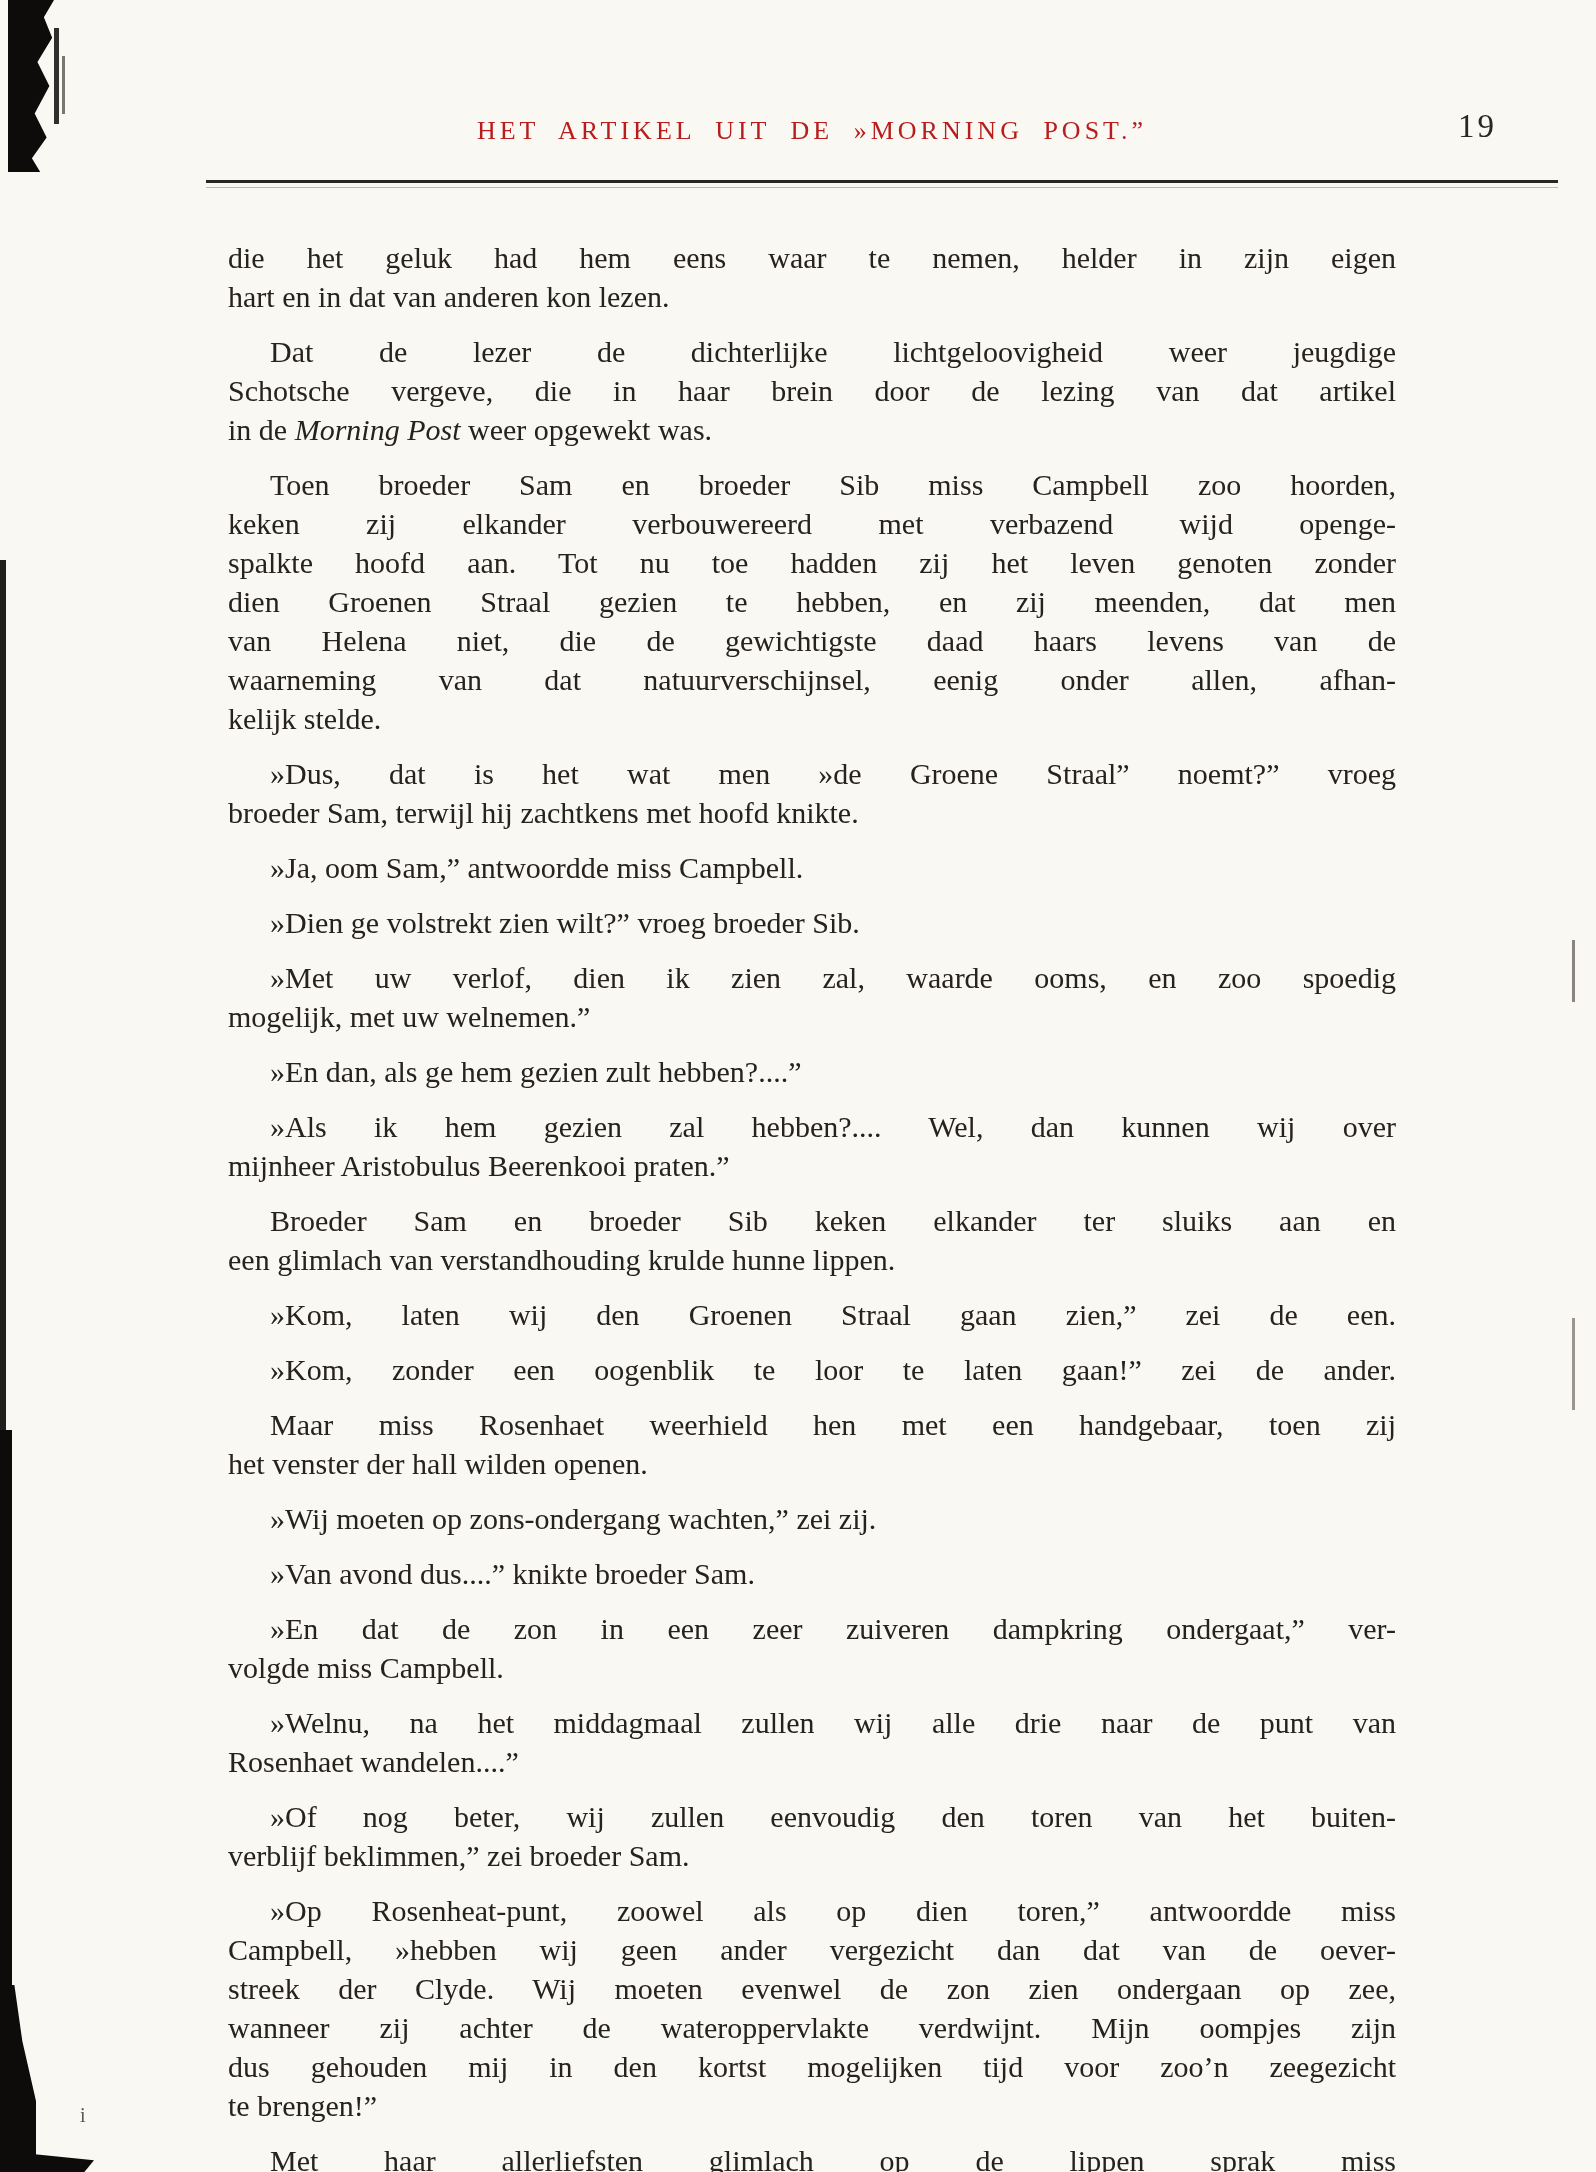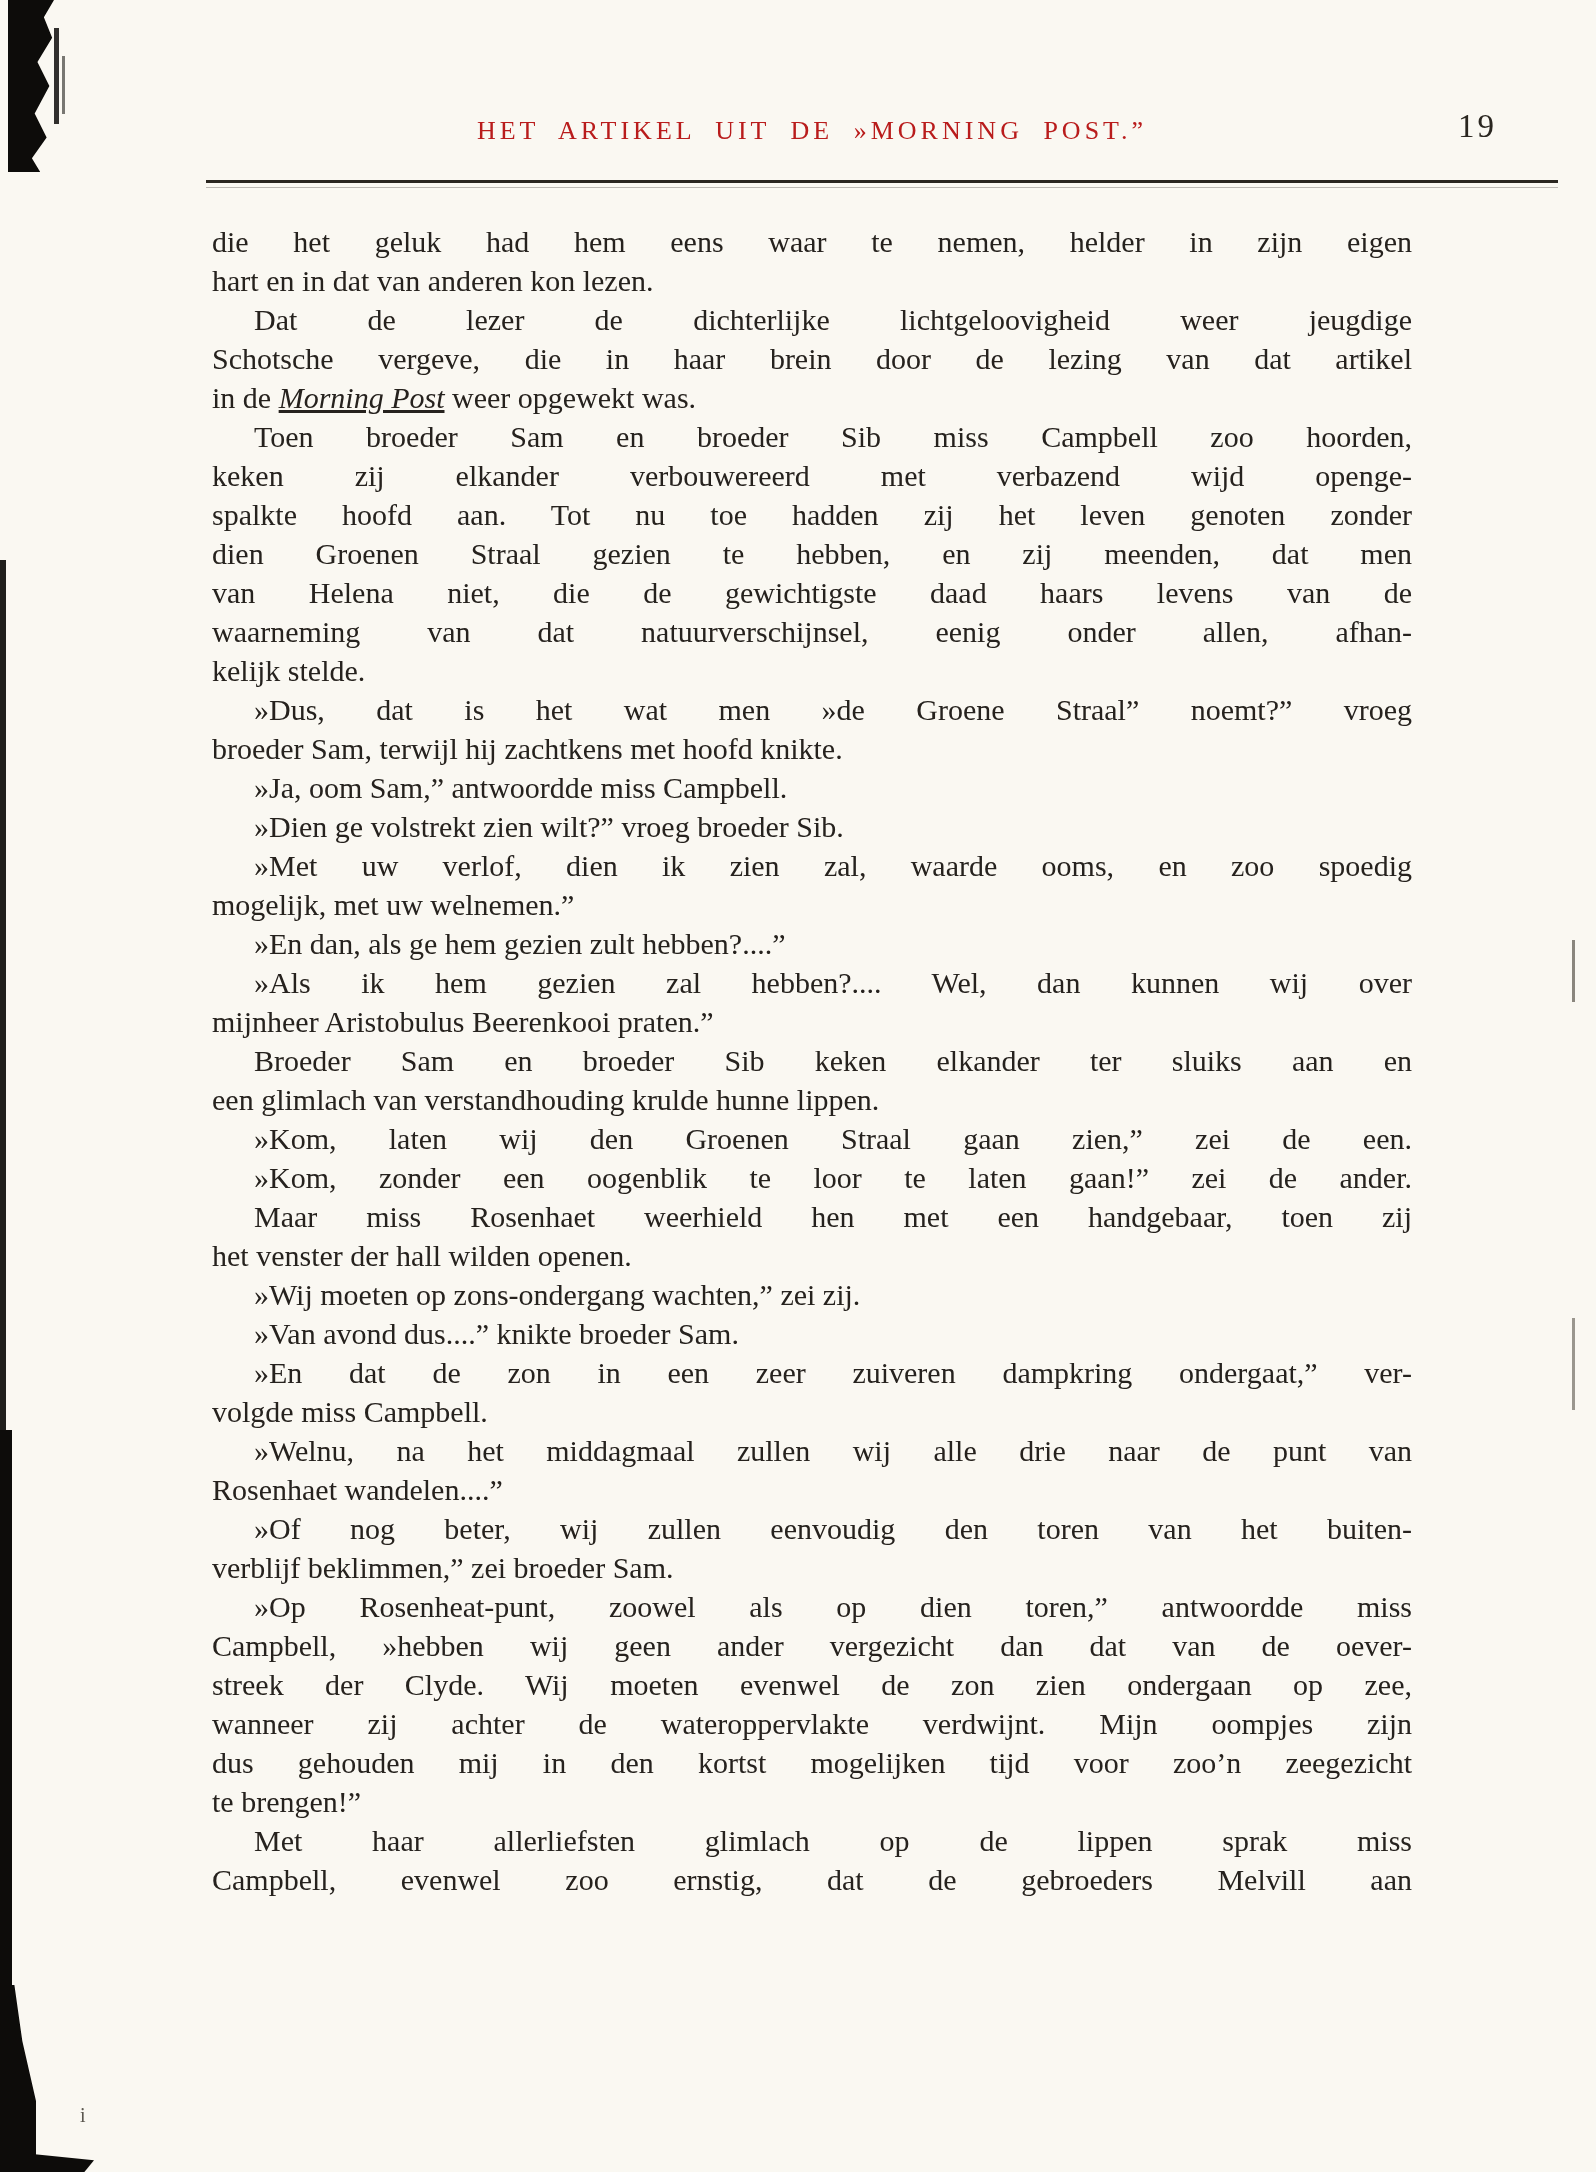--- a/index.html
+++ b/index.html
@@ -56,28 +56,28 @@
 
   
   .body-text {
     position: absolute;
     top: 222px;
     left: 212px;
     width: 1200px;
     font-size: 30px;
     line-height: 39px;
   }
-  .paragraph { margin: 0; }
+  .paragraph { margin: 16px; }
   .line {
     text-align: justify;
     text-align-last: justify;
   }
   .line.last { text-align-last: left; }
   .line.first-indent { padding-left: 42px; }
-  .italic { font-style: italic; text-decoration: underline; }
+  .italic { font-style: italic; }
 
   
   .artifact { position: absolute; background: #0d0c0a; }
   .art-top-blob {
     left: 8px; top: 0; width: 46px; height: 172px;
     clip-path: polygon(0 0, 100% 0, 78% 10%, 96% 22%, 64% 36%, 90% 50%, 58% 66%, 84% 80%, 52% 92%, 70% 100%, 0 100%);
   }
   .art-top-streak1 { left: 54px; top: 28px; width: 5px; height: 96px; opacity: 0.85; }
   .art-top-streak2 { left: 62px; top: 56px; width: 3px; height: 58px; opacity: 0.55; }
   .art-left-thin   { left: 0; top: 560px; width: 6px; height: 880px; opacity: 0.92; }

